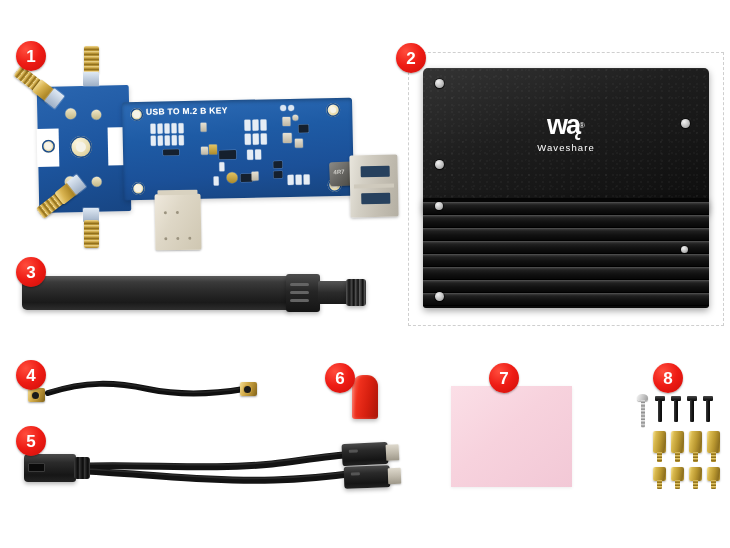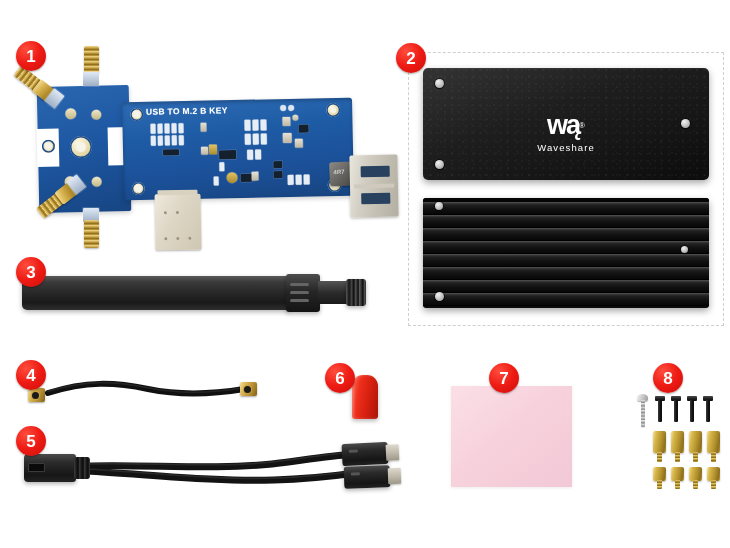--- a/index.html
+++ b/index.html
@@ -118,21 +118,21 @@
   }
   .sma .pad{
     position:absolute;width:13px;height:16px;
     background:linear-gradient(#dfe9f4,#9fb0c6);border-radius:1px;
     box-shadow:0 0 0 1px rgba(255,255,255,.2);
   }
 
   
   #box2{left:408px;top:52px;width:314px;height:272px;}
   .plate{
-    position:absolute;left:423px;top:68px;width:286px;height:112px;
+    position:absolute;left:423px;top:68px;width:286px;height:146px;
     background:linear-gradient(160deg,#343434 0%,#1e1e1e 40%,#141414 75%,#0c0c0c 100%);
     border-radius:5px;
     box-shadow:0 3px 7px rgba(0,0,0,.35), inset 0 1px 0 rgba(255,255,255,.06);
     z-index:12;
   }
   .plate .grain{position:absolute;inset:0;border-radius:5px;
     background:
       radial-gradient(circle at 18% 30%, rgba(255,255,255,.045) 0 1px, transparent 1px),
       radial-gradient(circle at 64% 72%, rgba(255,255,255,.04) 0 1px, transparent 1px),
       radial-gradient(circle at 40% 18%, rgba(255,255,255,.03) 0 1px, transparent 1px);

